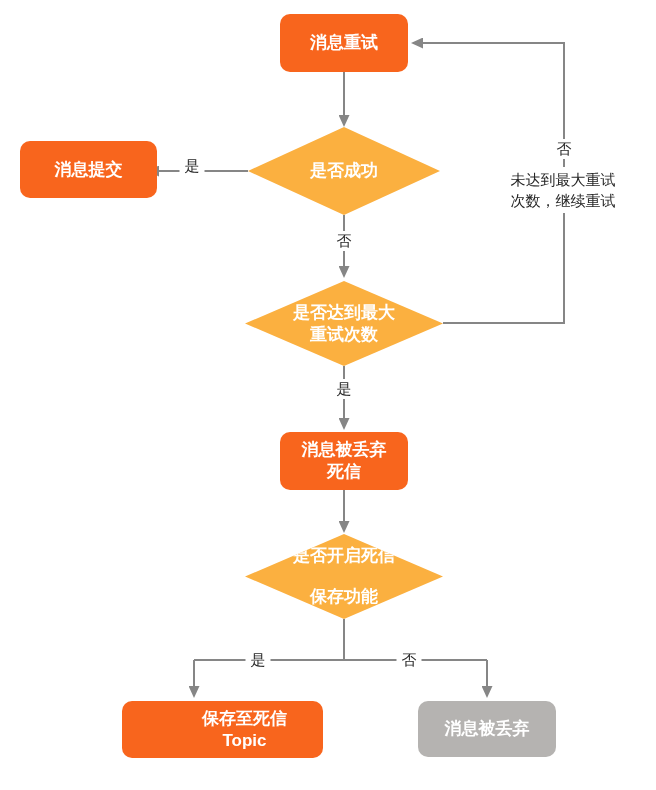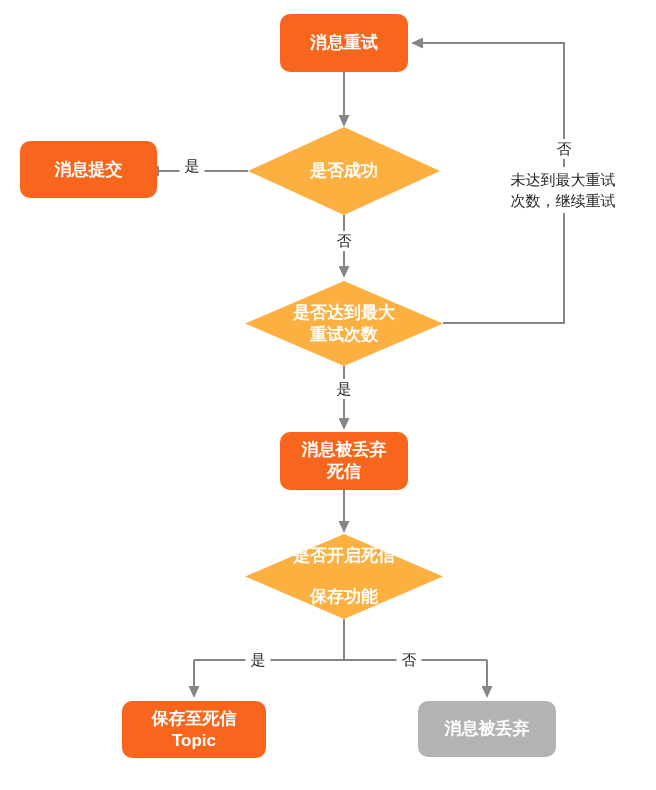--- a/index.html
+++ b/index.html
@@ -84,21 +84,21 @@
   <div class="node process" style="left:280px;top:432px;width:128px;height:58px;">
     <span>消息被丢弃</span>
     <span>死信</span>
   </div>
 
   <div class="node decision" style="left:245px;top:534px;width:198px;height:85px;gap:19px;">
     <span>是否开启死信</span>
     <span>保存功能</span>
   </div>
 
-  <div class="node process" style="left:122px;top:701px;width:144px;height:57px;">
+  <div class="node process" style="left:122px;top:701px;width:157px;height:57px;padding-left:44px;">
     <span>保存至死信</span>
     <span>Topic</span>
   </div>
 
   <div class="node terminal" style="left:418px;top:701px;width:138px;height:56px;">
     <span>消息被丢弃</span>
   </div>
 
   <div class="edge-label" style="left:192px;top:166px;">是</div>
 

